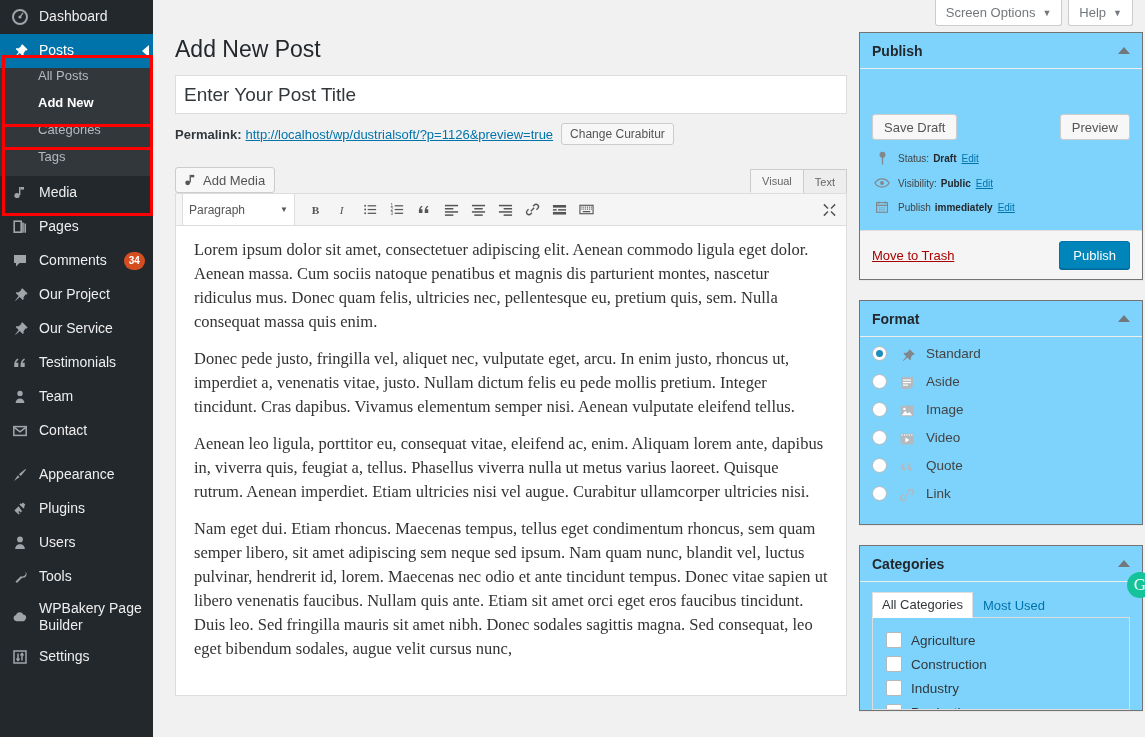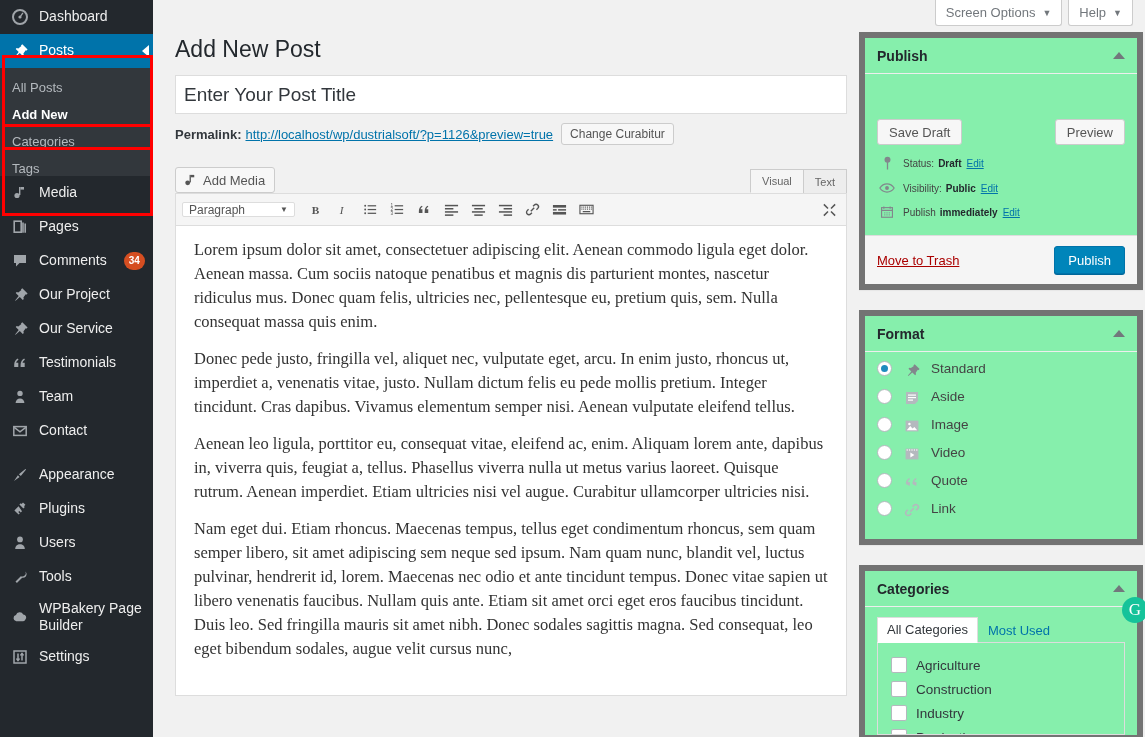--- a/index.html
+++ b/index.html
@@ -62,24 +62,25 @@
     color: #fff;
     font-size: 10px;
     font-weight: bold;
     margin-left: 17px;
     padding: 0 5px;
   }
 
   .submenu { background: #32373c; }
   .submenu .sub-item {
     height: 27px;
-    display: flex; align-items: flex-end;
-    padding-left: 12px;
+    display: flex; align-items: flex-start;
+    padding-left: 18px;
     font-size: 13px;
     color: #b4b9be;
+    margin-left: 20px;
   }
   .submenu .sub-item.current { color: #fff; font-weight: bold; }
 
   
   .annot {
     position: absolute;
     border: 3px solid #ff0000;
     pointer-events: none;
     z-index: 40;
   }
@@ -200,21 +201,21 @@
 
   .tool-row {
     background: #f5f5f5;
     border: 1px solid #ddd;
     height: 33px;
     display: flex; align-items: center;
     padding: 0 6px;
     position: relative;
   }
   .para-select {
-    height: 15px;
+    height: 33px;
     width: 113px;
     background: #fff;
     border: 1px solid #ddd;
     border-radius: 2px;
     font-size: 12px;
     color: #555;
     padding: 0 6px;
     display: flex; align-items: center; justify-content: space-between;
     margin-right: 8px;
   }
@@ -243,22 +244,22 @@
   .editor-body p {
     font-family: "Liberation Serif", serif;
     font-size: 16.5px;
     line-height: 24px;
     color: #333;
     margin-bottom: 13px;
   }
 
   
   .panel {
-    background: #86efac;
-    border: 6px solid #737373;
+    background: #7dd3fc;
+    border: 1px solid #737373;
     box-shadow: 0 1px 1px rgba(0,0,0,.04);
     margin-bottom: 20px;
     position: relative;
   }
   .panel-head {
     height: 36px;
     display: flex; align-items: center; justify-content: space-between;
     padding: 0 12px;
     border-bottom: 1px solid #eee;
   }

